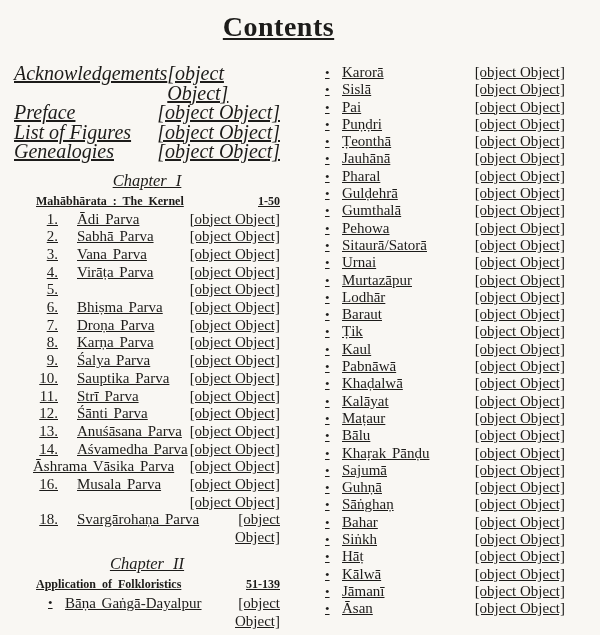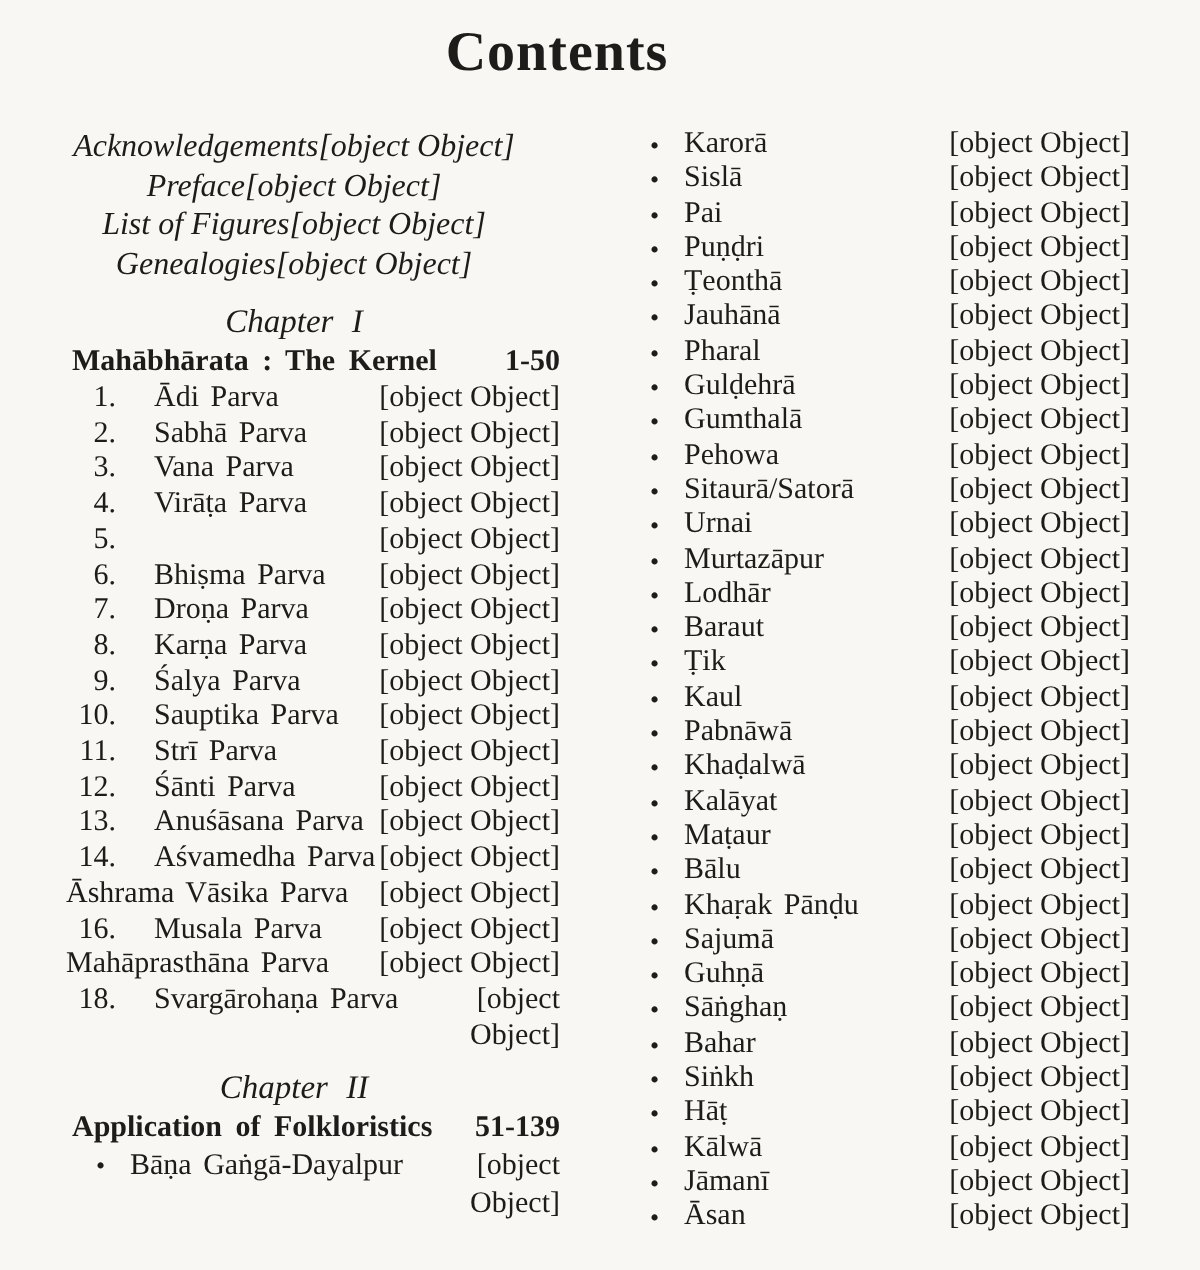--- a/index.html
+++ b/index.html
@@ -11,20 +11,21 @@
     height: 635px;
     background: #f9f7f3;
     color: #1d1c1a;
     font-family: "Liberation Serif", "DejaVu Serif", serif;
     overflow: hidden;
   }
   .page {
     width: 557px;
     height: 635px;
     position: relative;
+    text-decoration: underline;
   }
   .page-title {
     text-align: center;
     padding-top: 10px;
     font-size: 28px;
     font-weight: 600;
     letter-spacing: 0.5px;
     line-height: 34px;
   }
   .columns {
@@ -38,38 +39,38 @@
     flex: none;
   }
   .col-right {
     width: 240px;
     margin-left: 45px;
     flex: none;
   }
   
   .fm-row {
     display: flex;
-    justify-content: center;
+    justify-content: space-between;
     font-style: italic;
-    font-size: 16px;
+    font-size: 20px;
     line-height: 19.5px;
   }
   
   .chapter-heading {
     font-style: italic;
     font-size: 16.5px;
     line-height: 21px;
     margin-top: 8px;
     word-spacing: 5px;
     text-align: center;
   }
   .section-row {
     display: flex;
     font-weight: bold;
-    font-size: 15px;
+    font-size: 12px;
     line-height: 20px;
     margin-left: 22px;
     word-spacing: 3px;
   }
   .section-row .sec-label { flex: 1; }
   .section-row .sec-pages { text-align: right; }
   
   .num-row {
     display: flex;
     font-size: 15px;
@@ -239,21 +240,20 @@
             <span class="pg">[object Object]</span>
           </div>
 
           <div class="num-row">
             <span class="num">16.</span>
             <span class="label">Musala Parva</span>
             <span class="pg">[object Object]</span>
           </div>
 
           <div class="num-row">
-            <span class="label">Mahāprasthāna Parva</span>
             <span class="pg">[object Object]</span>
           </div>
 
           <div class="num-row">
             <span class="num">18.</span>
             <span class="label">Svargārohaṇa Parva</span>
             <span class="pg">[object Object]</span>
           </div>
         </div>
 

